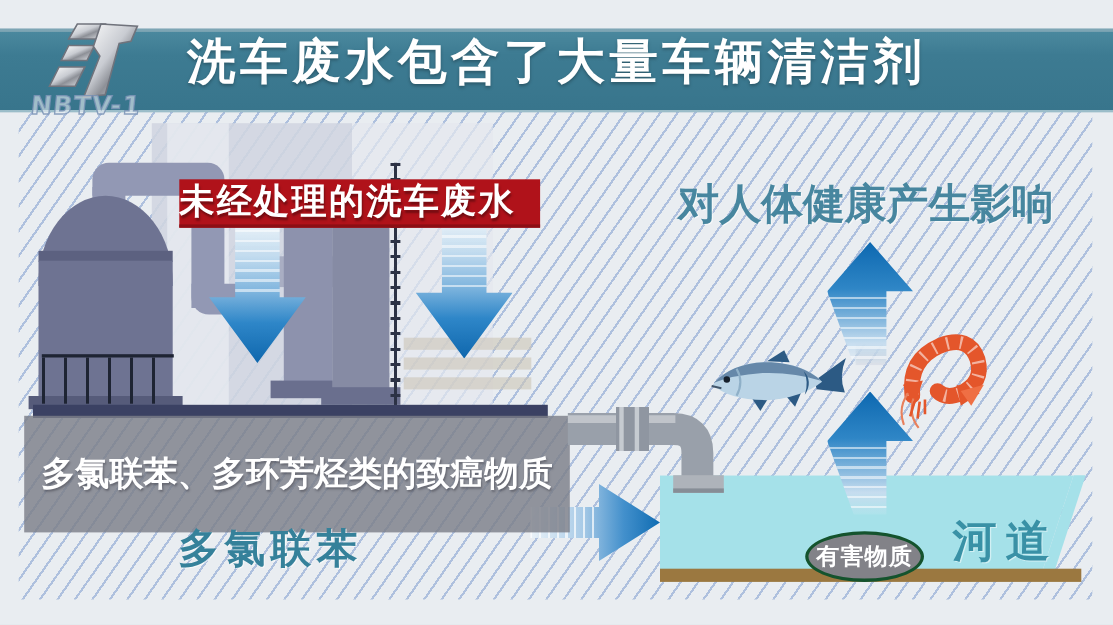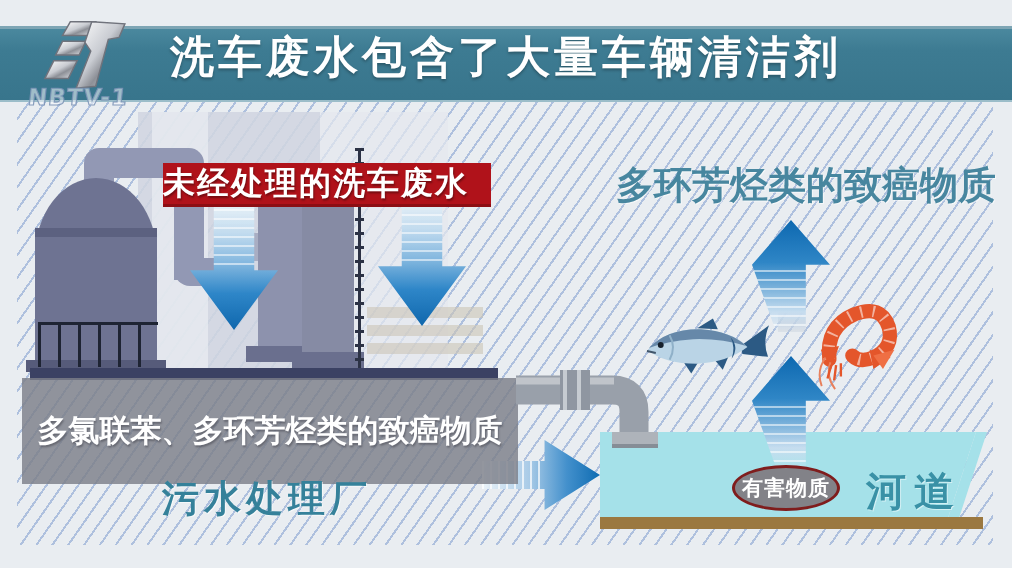--- a/index.html
+++ b/index.html
@@ -100,22 +100,22 @@
   .river{position:absolute;left:600px;top:432px;width:376px;height:86px;background:#a5e1e9;z-index:5;
     clip-path:polygon(0 0,100% 0,calc(100% - 28px) 100%,0 100%);}
   .river-sliver{position:absolute;left:962px;top:432px;width:11px;height:86px;background:#a5e1e9;z-index:5;
     transform:skewX(-18deg);}
   .river-bed{position:absolute;left:600px;top:517px;width:383px;height:12px;background:#9b7840;z-index:5;}
 
   
   .pipe-svg{position:absolute;left:516px;top:362px;z-index:10;}
 
   
-  .oval{position:absolute;left:732px;top:465px;width:108px;height:46px;border-radius:50%;
-    background:#828288;border:3px solid #7f1d1d;box-sizing:border-box;z-index:11;
+  .oval{position:absolute;left:732px;top:483px;width:108px;height:46px;border-radius:50%;
+    background:#828288;border:3px solid #14532d;box-sizing:border-box;z-index:11;
     display:flex;align-items:center;justify-content:center;}
   .oval span{color:#fff;font-size:21px;font-weight:bold;letter-spacing:1px;white-space:nowrap;}
 
   .fauna{position:absolute;z-index:10;}
 </style>
 </head>
 <body>
 
 <div id="stage">
 
@@ -186,22 +186,22 @@
     <rect x="61" y="8" width="4" height="40" fill="#c6cbd1"></rect>
     <rect x="96" y="70" width="46" height="16" fill="#aeb3ba"></rect>
     <rect x="96" y="82" width="46" height="4" fill="#868d96"></rect>
   </svg>
 
   <div class="arrow-right"></div>
 
   <div class="gray-band">
     <span>多氯联苯、多环芳烃类的致癌物质</span>
   </div>
-  <div class="plant-caption">污水处理厂</div>
-  <div class="health-caption">多环芳烃类的致癌物质</div>
+  <div class="plant-caption">多氯联苯</div>
+  <div class="health-caption">对人体健康产生影响</div>
   <div class="river-caption">河道</div>
 
   <div class="arrow-up shadowed" style="left:752px;top:220px;"></div>
   <div class="arrow-up" style="left:752px;top:356px;"></div>
 
   <div class="oval">
     <span>有害物质</span>
   </div>
 
   <svg class="fauna" style="left:644px;top:316px;" width="128" height="64" viewBox="0 0 130 64">

